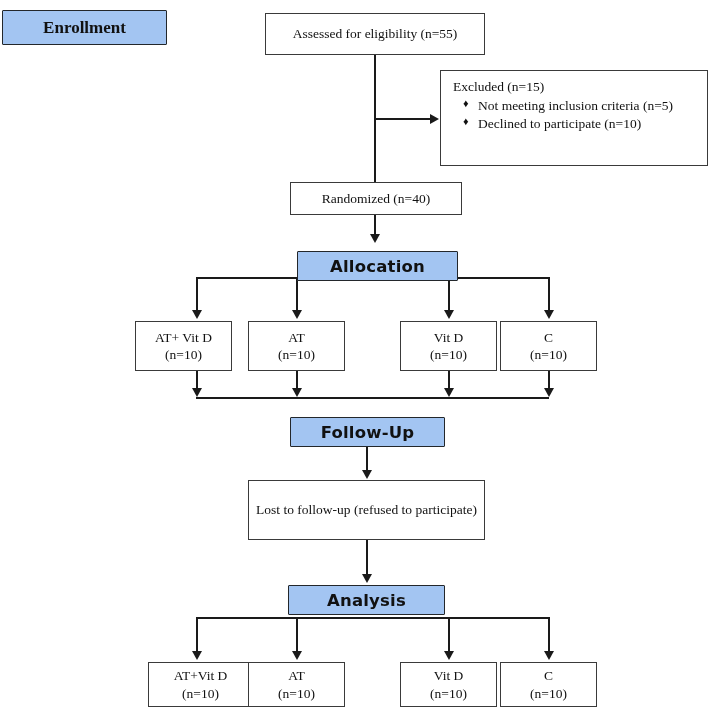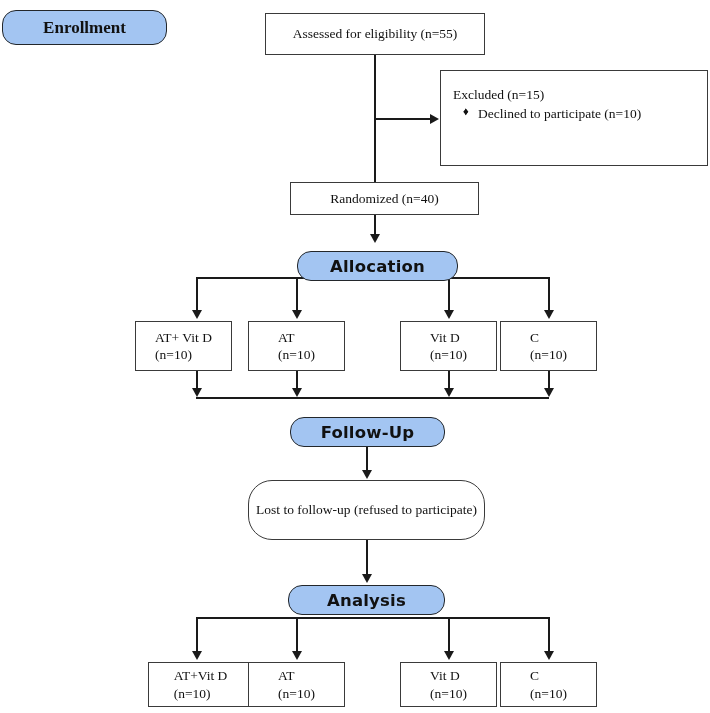--- a/index.html
+++ b/index.html
@@ -18,33 +18,34 @@
 
   
   .box {
     position: absolute;
     box-sizing: border-box;
     border: 1.5px solid #3a3a3a;
     background: #ffffff;
     display: flex;
     align-items: center;
     justify-content: center;
+    text-align: center;
     font-size: 13.5px;
     line-height: 1.28;
     color: #111111;
   }
   .box .inner { padding: 0 6px; }
 
   
   .stage {
     position: absolute;
     box-sizing: border-box;
     background: #a3c5f2;
     border: 1.6px solid #23272b;
-    border-radius: 14px;
+    border-radius: 1px;
     display: flex;
     align-items: center;
     justify-content: center;
     text-align: center;
     color: #111111;
     font-weight: bold;
     z-index: 5;
   }
   .stage.serif {
     font-family: "Liberation Serif", "DejaVu Serif", serif;
@@ -58,21 +59,21 @@
 
   
   .listbox {
     position: absolute;
     box-sizing: border-box;
     border: 1.5px solid #3a3a3a;
     background: #ffffff;
     font-size: 13.5px;
     line-height: 1.33;
     color: #111111;
-    padding: 15px 6px 6px 12px;
+    padding: 7px 6px 6px 12px;
     text-align: left;
   }
   .listbox .head { margin: 0 0 1px 0; }
   .listbox ul {
     list-style: none;
     margin: 0;
     padding: 0 0 0 10px;
   }
   .listbox li {
     position: relative;
@@ -128,29 +129,30 @@
   <div class="vline" style="left:374px; top:55px; height:127px;"></div>
 
   <div class="hline" style="left:375px; top:118px; width:56px;"></div>
   <div class="arrow-right" style="left:430px; top:114px;"></div>
 
   <div class="listbox" style="left:440px; top:70px; width:268px; height:96px;">
     <div class="head">Excluded (n=15)</div>
     <ul>
       <li>
         <span class="bullet">♦</span>
+        <span>Not meeting inclusion criteria (n=5)</span>
       </li>
       <li>
         <span class="bullet">♦</span>
         <span>Declined to participate (n=10)</span>
       </li>
     </ul>
   </div>
 
-  <div class="box" style="left:290px; top:182px; width:189px; height:33px;">
+  <div class="box" style="left:290px; top:182px; width:172px; height:33px;">
     <span class="inner">Randomized (n=40)</span>
   </div>
 
   <div class="vline" style="left:374px; top:215px; height:21px;"></div>
   <div class="arrow-down" style="left:369.5px; top:234px;"></div>
 
   <div class="stage sans" style="left:297px; top:251px; width:161px; height:30px;">
     <span>Allocation</span>
   </div>
 
@@ -199,21 +201,21 @@
   <div class="arrow-down" style="left:543.5px; top:388px;"></div>
   <div class="hline" style="left:196px; top:397px; width:353px;"></div>
 
   <div class="stage sans" style="left:290px; top:417px; width:155px; height:30px;">
     <span>Follow-Up</span>
   </div>
 
   <div class="vline" style="left:366px; top:433px; height:38px;"></div>
   <div class="arrow-down" style="left:361.5px; top:470px;"></div>
 
-  <div class="box" style="left:248px; top:480px; width:237px; height:60px;border-radius:24px;">
+  <div class="box" style="left:248px; top:480px; width:237px; height:60px;">
     <span class="inner">Lost to follow-up (refused to participate)</span>
   </div>
 
   <div class="vline" style="left:366px; top:540px; height:35px;"></div>
   <div class="arrow-down" style="left:361.5px; top:574px;"></div>
 
   <div class="stage sans" style="left:288px; top:585px; width:157px; height:30px;">
     <span>Analysis</span>
   </div>
 

